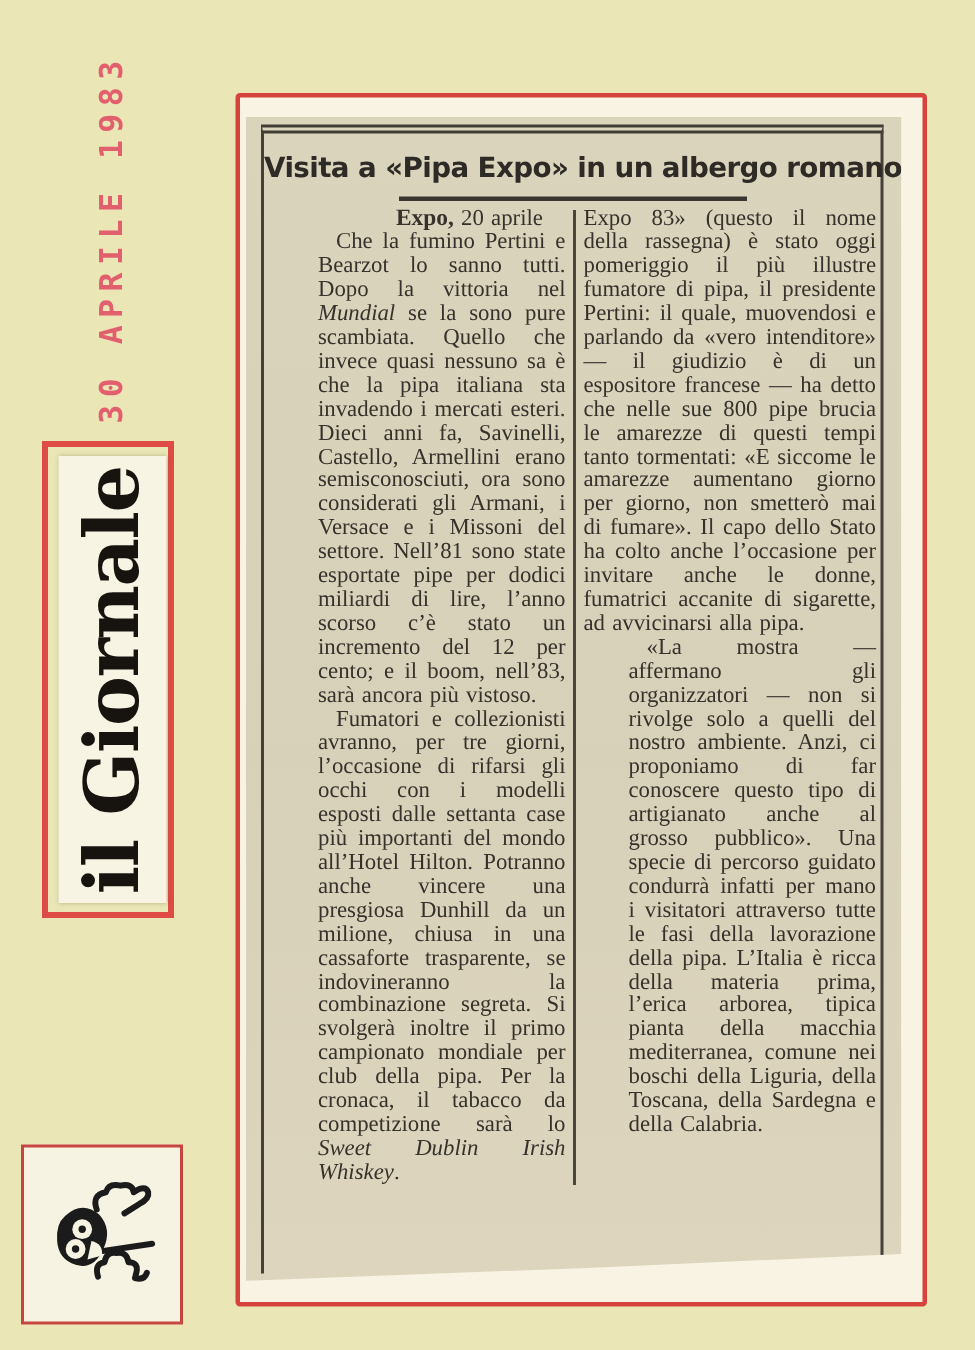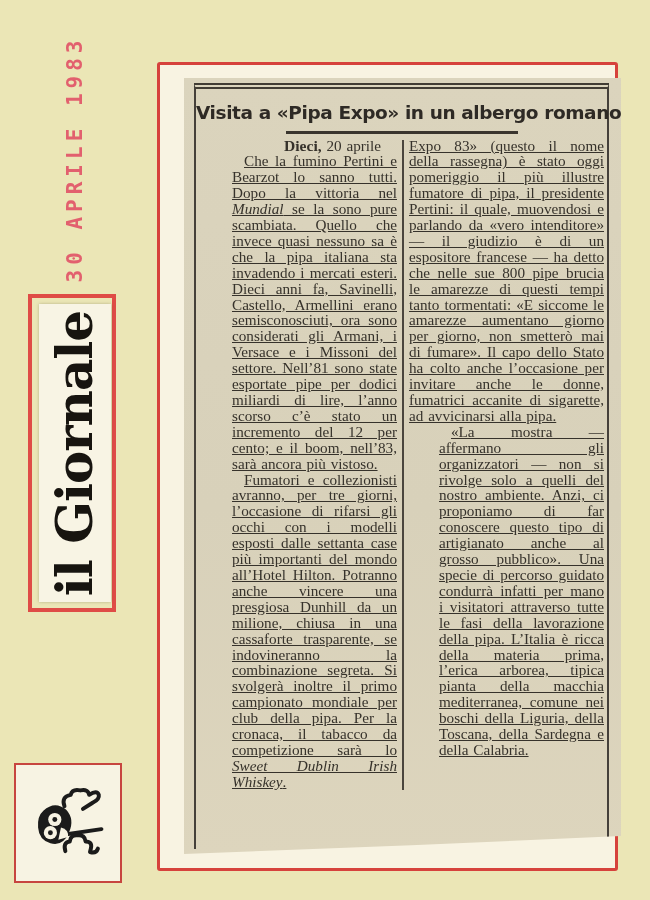--- a/index.html
+++ b/index.html
@@ -27,21 +27,21 @@
   .stamp-box{position:absolute;left:14px;top:763px;width:108px;height:120px;
     background:#f7f3e3;border:2px solid #c7453f;box-sizing:border-box;
     display:flex;align-items:center;justify-content:center;}
   .stamp-box svg{width:88px;height:96px;}
 
   
   .frame{position:absolute;left:157px;top:62px;width:455px;height:803px;
     border:3px solid #d6423c;border-radius:3px;background:#f8f3e2;}
 
   
-  .clipping{position:absolute;left:24px;top:13px;width:437px;height:779px;
+  .clipping{position:absolute;left:4px;top:13px;width:437px;height:779px;
     background:linear-gradient(180deg,#dbd4bd 0%,#d8d1ba 55%,#ddd5bd 100%);
     box-shadow:1px 3px 5px rgba(110,100,70,.5);
     clip-path:polygon(0 0,100% 0,100% 97.3%,52% 98.5%,0 99.6%);}
   .content-frame{position:absolute;left:10px;right:12px;top:5px;bottom:8px;
     border-top:6px double #413c34;border-left:2px solid #45403a;
     border-right:2px solid #45403a;}
 
   .kicker{margin-top:13px;text-align:center;white-space:nowrap;
     font-family:"DejaVu Sans",sans-serif;font-weight:bold;font-size:18.5px;
     letter-spacing:-0.4px;color:#2e2a25;}
@@ -51,21 +51,21 @@
   .hline{height:40px;line-height:40px;text-align:center;white-space:nowrap;
     font-family:"DejaVu Sans",sans-serif;font-weight:bold;font-size:28px;
     letter-spacing:-1px;color:#2d2923;transform:scaleY(1.32);}
 
   .body{display:flex;padding:4px 2px 0 6px;}
   .col{width:195px;text-align:justify;font-size:15.2px;line-height:15.9px;
     color:#36322b;word-spacing:1px;}
   .divider{width:2px;background:#4a453d;margin:2px 5px 0 5px;flex:none;}
   .dateline{margin:0;padding-left:82px;white-space:nowrap;text-align:left;}
   .dateline b{font-size:15.6px;}
-  .bodyp{margin:0;text-decoration:underline;}
+  .bodyp{margin:0;}
   .bodyp.ind{text-indent:12px;margin-left:30px;}
 </style>
 </head>
 <body>
 
 <div class="page">
 
   <div class="date-stamp">
     <span>30 APRILE 1983</span>
   </div>
@@ -97,21 +97,21 @@
   <div class="frame">
     <div class="clipping">
       <div class="content-frame">
 
         <div class="kicker">Visita a «Pipa Expo» in un albergo romano</div>
         <div class="kicker-underline"></div>
 
 
         <div class="body">
           <div class="col">
-            <p class="dateline"><b>Dieci,</b> <span>20 aprile</span></p>
+            <p class="dateline"><b>Expo,</b> <span>20 aprile</span></p>
           <p class="bodyp ind"><span>Che la fumino Pertini e Bearzot lo sanno tutti. Dopo la vittoria nel </span><i>Mundial</i><span> se la sono pure scambiata. Quello che invece quasi nessuno sa è che la pipa italiana sta invadendo i mercati esteri. Dieci anni fa, Savinelli, Castello, Armellini erano semisconosciuti, ora sono considerati gli Armani, i Versace e i Missoni del settore. Nell’81 sono state esportate pipe per dodici miliardi di lire, l’anno scorso c’è stato un incremento del 12 per cento; e il boom, nell’83, sarà ancora più vistoso.</span></p>
               <p class="bodyp ind"><span>Fumatori e collezionisti avranno, per tre giorni, l’occasione di rifarsi gli occhi con i modelli esposti dalle settanta case più importanti del mondo all’Hotel Hilton. Potranno anche vincere una presgiosa Dunhill da un milione, chiusa in una cassaforte trasparente, se indovineranno la combinazione segreta. Si svolgerà inoltre il primo campionato mondiale per club della pipa. Per la cronaca, il tabacco da competizione sarà lo </span><i>Sweet Dublin Irish Whiskey</i><span>.</span></p>
             </div>
           <div class="divider"></div>
           <div class="col">
               <p class="bodyp"><span>Expo 83» (questo il nome della rassegna) è stato oggi pomeriggio il più illustre fumatore di pipa, il presidente Pertini: il quale, muovendosi e parlando da «vero intenditore» — il giudizio è di un espositore francese — ha detto che nelle sue 800 pipe brucia le amarezze di questi tempi tanto tormentati: «E siccome le amarezze aumentano giorno per giorno, non smetterò mai di fumare». Il capo dello Stato ha colto anche l’occasione per invitare anche le donne, fumatrici accanite di sigarette, ad avvicinarsi alla pipa.</span></p>
               <p class="bodyp ind"><span>«La mostra — affermano gli organizzatori — non si rivolge solo a quelli del nostro ambiente. Anzi, ci proponiamo di far conoscere questo tipo di artigianato anche al grosso pubblico». Una specie di percorso guidato condurrà infatti per mano i visitatori attraverso tutte le fasi della lavorazione della pipa. L’Italia è ricca della materia prima, l’erica arborea, tipica pianta della macchia mediterranea, comune nei boschi della Liguria, della Toscana, della Sardegna e della Calabria.</span></p>
             </div>
         </div>
 

